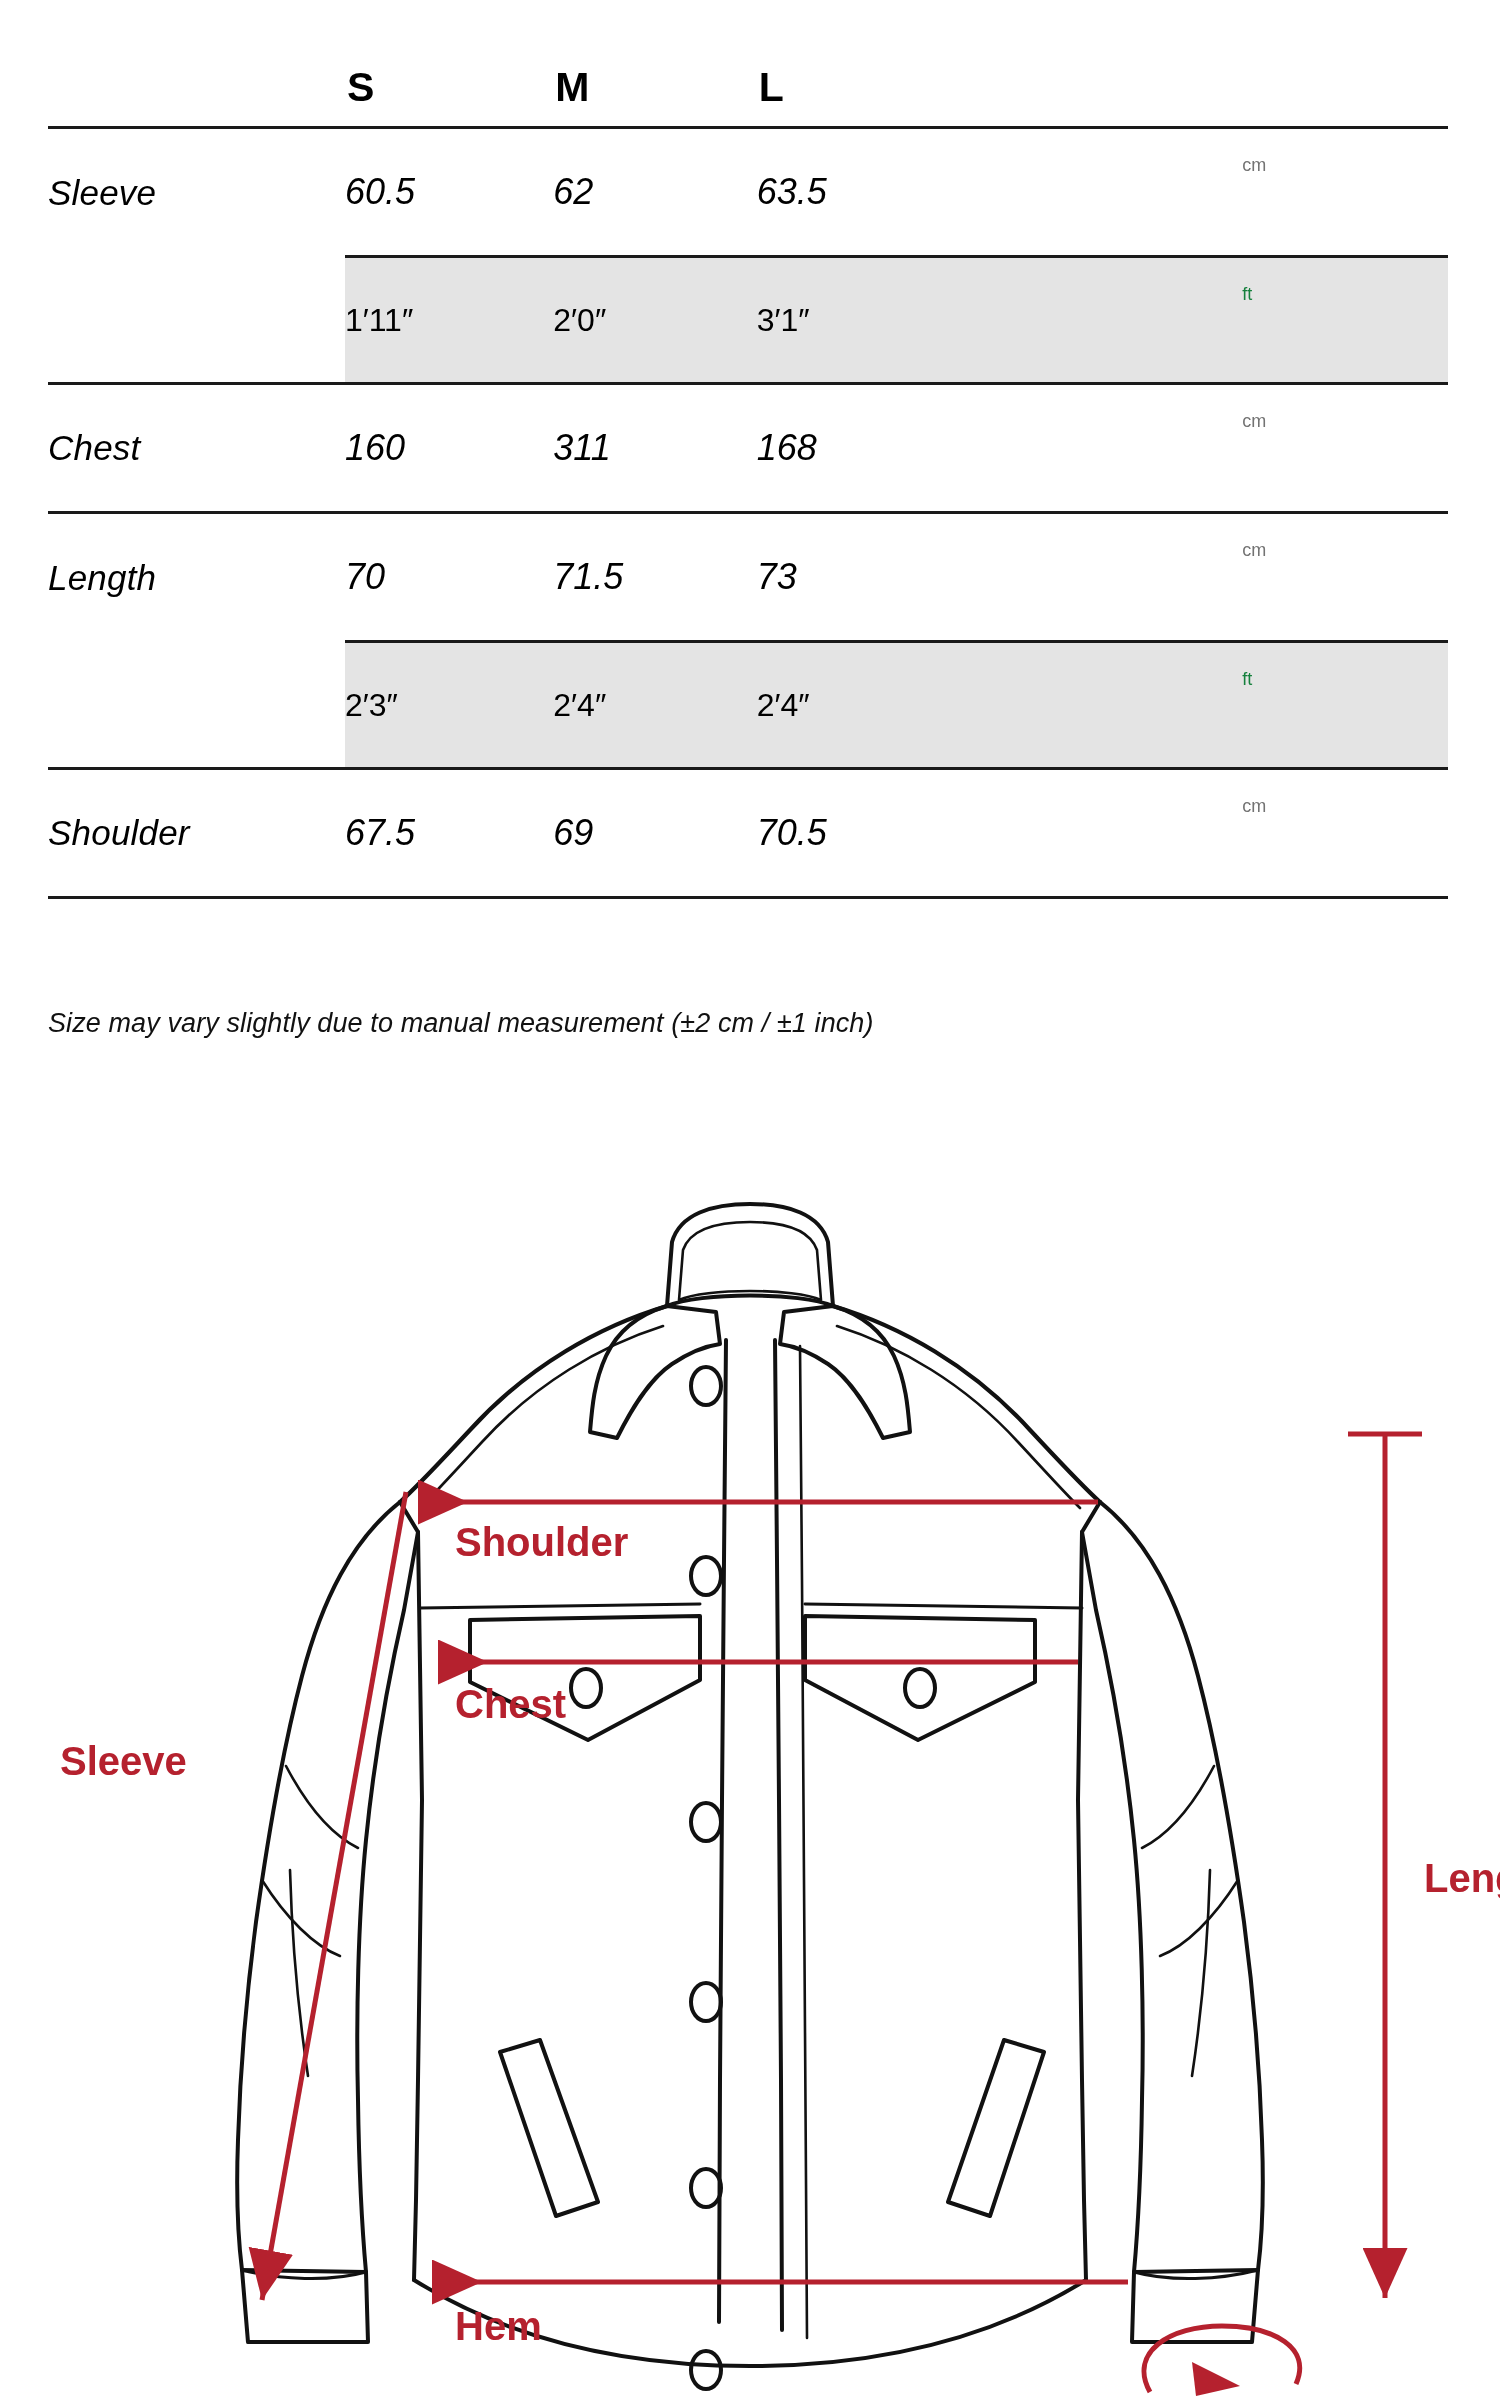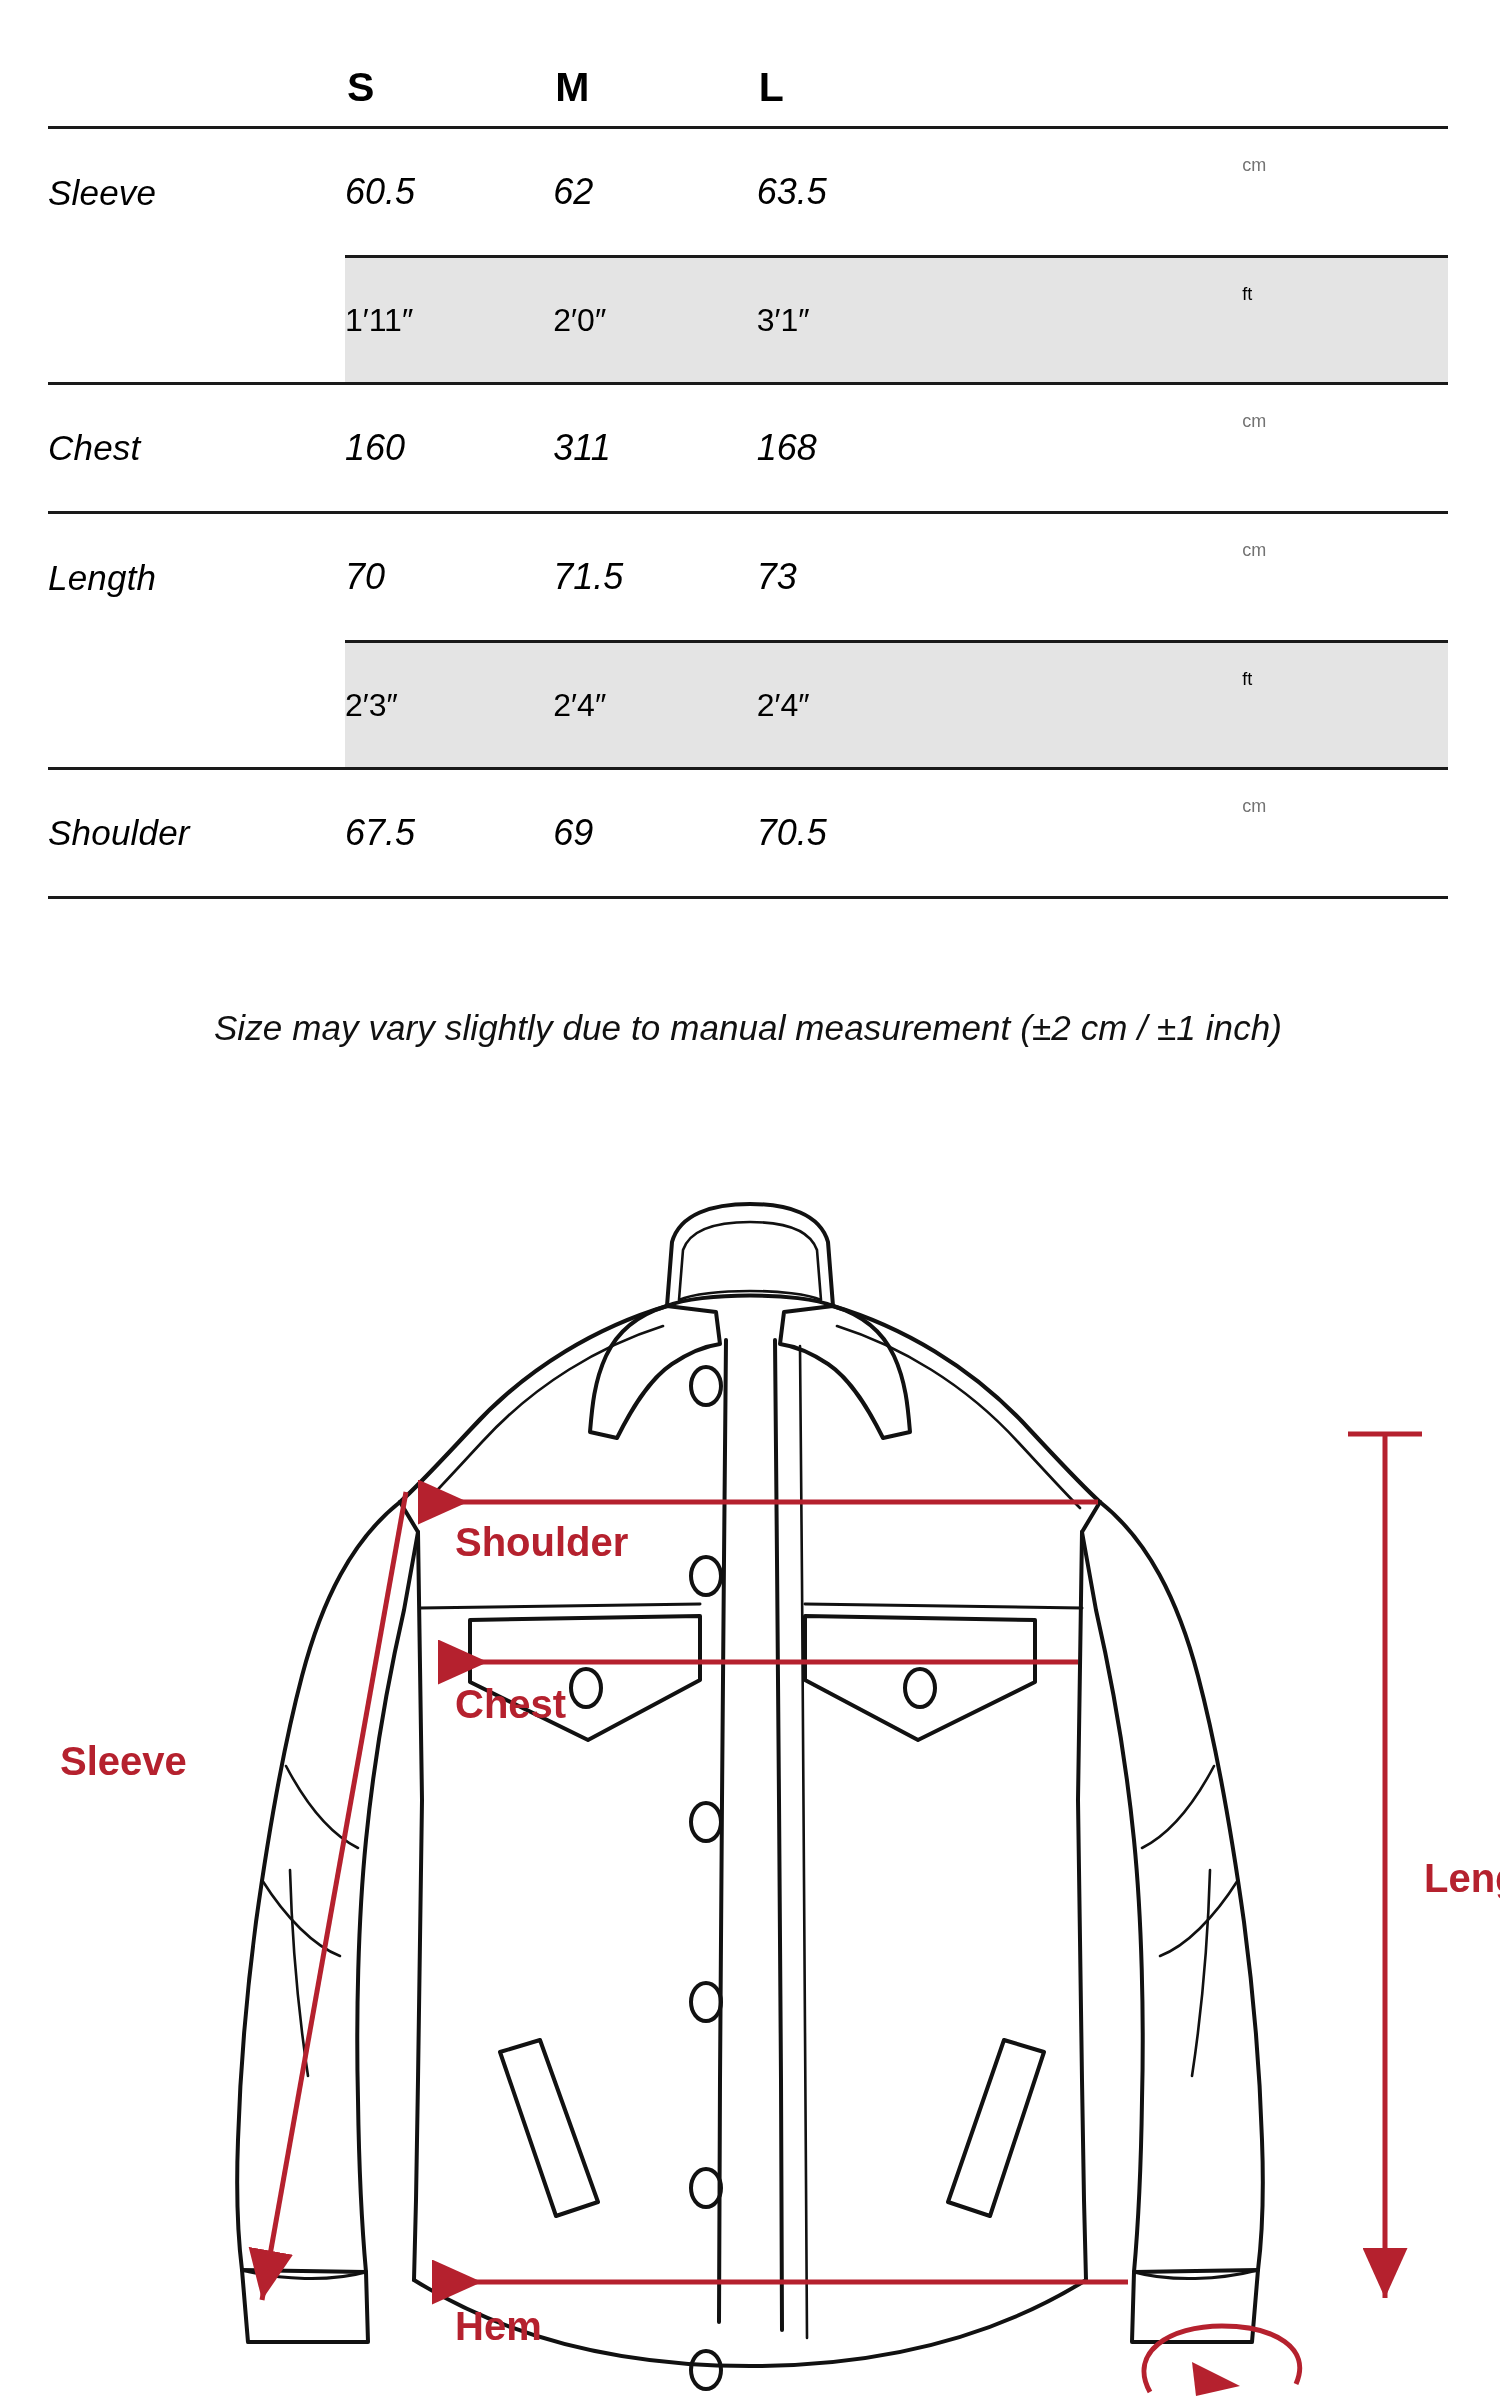--- a/index.html
+++ b/index.html
@@ -91,21 +91,21 @@
   tr.ft-row td.cell-val,
   tr.ft-row td.cell-unit {
     background: #e4e4e4;
     border-top: 3px solid #1a1a1a;
   }
   tr.ft-row td.cell-val {
     font-size: 32px;
   }
   tr.ft-row td.cell-unit {
     font-size: 18px;
-    color: #000000;
+    color: #15803d;
     text-align: left;
     padding-left: 150px;
     padding-top: 26px;
     vertical-align: top;
   }
 
   
   tr.closing-row td {
     height: 0;
     border-top: 3px solid #1a1a1a;
@@ -113,22 +113,22 @@
     line-height: 0;
     font-size: 0;
   }
   tr.closing-row td.cell-label { border-top: 3px solid #1a1a1a; }
 
   .footnote {
     position: absolute;
     left: 48px;
     top: 1008px;
     width: 1400px;
-    text-align: center;
-    font-size: 35px;
+    text-align: left;
+    font-size: 27px;
     font-style: italic;
     color: #111111;
     letter-spacing: .1px;
   }
 
   
   .diagram {
     position: absolute;
     left: 0;
     top: 1180;

